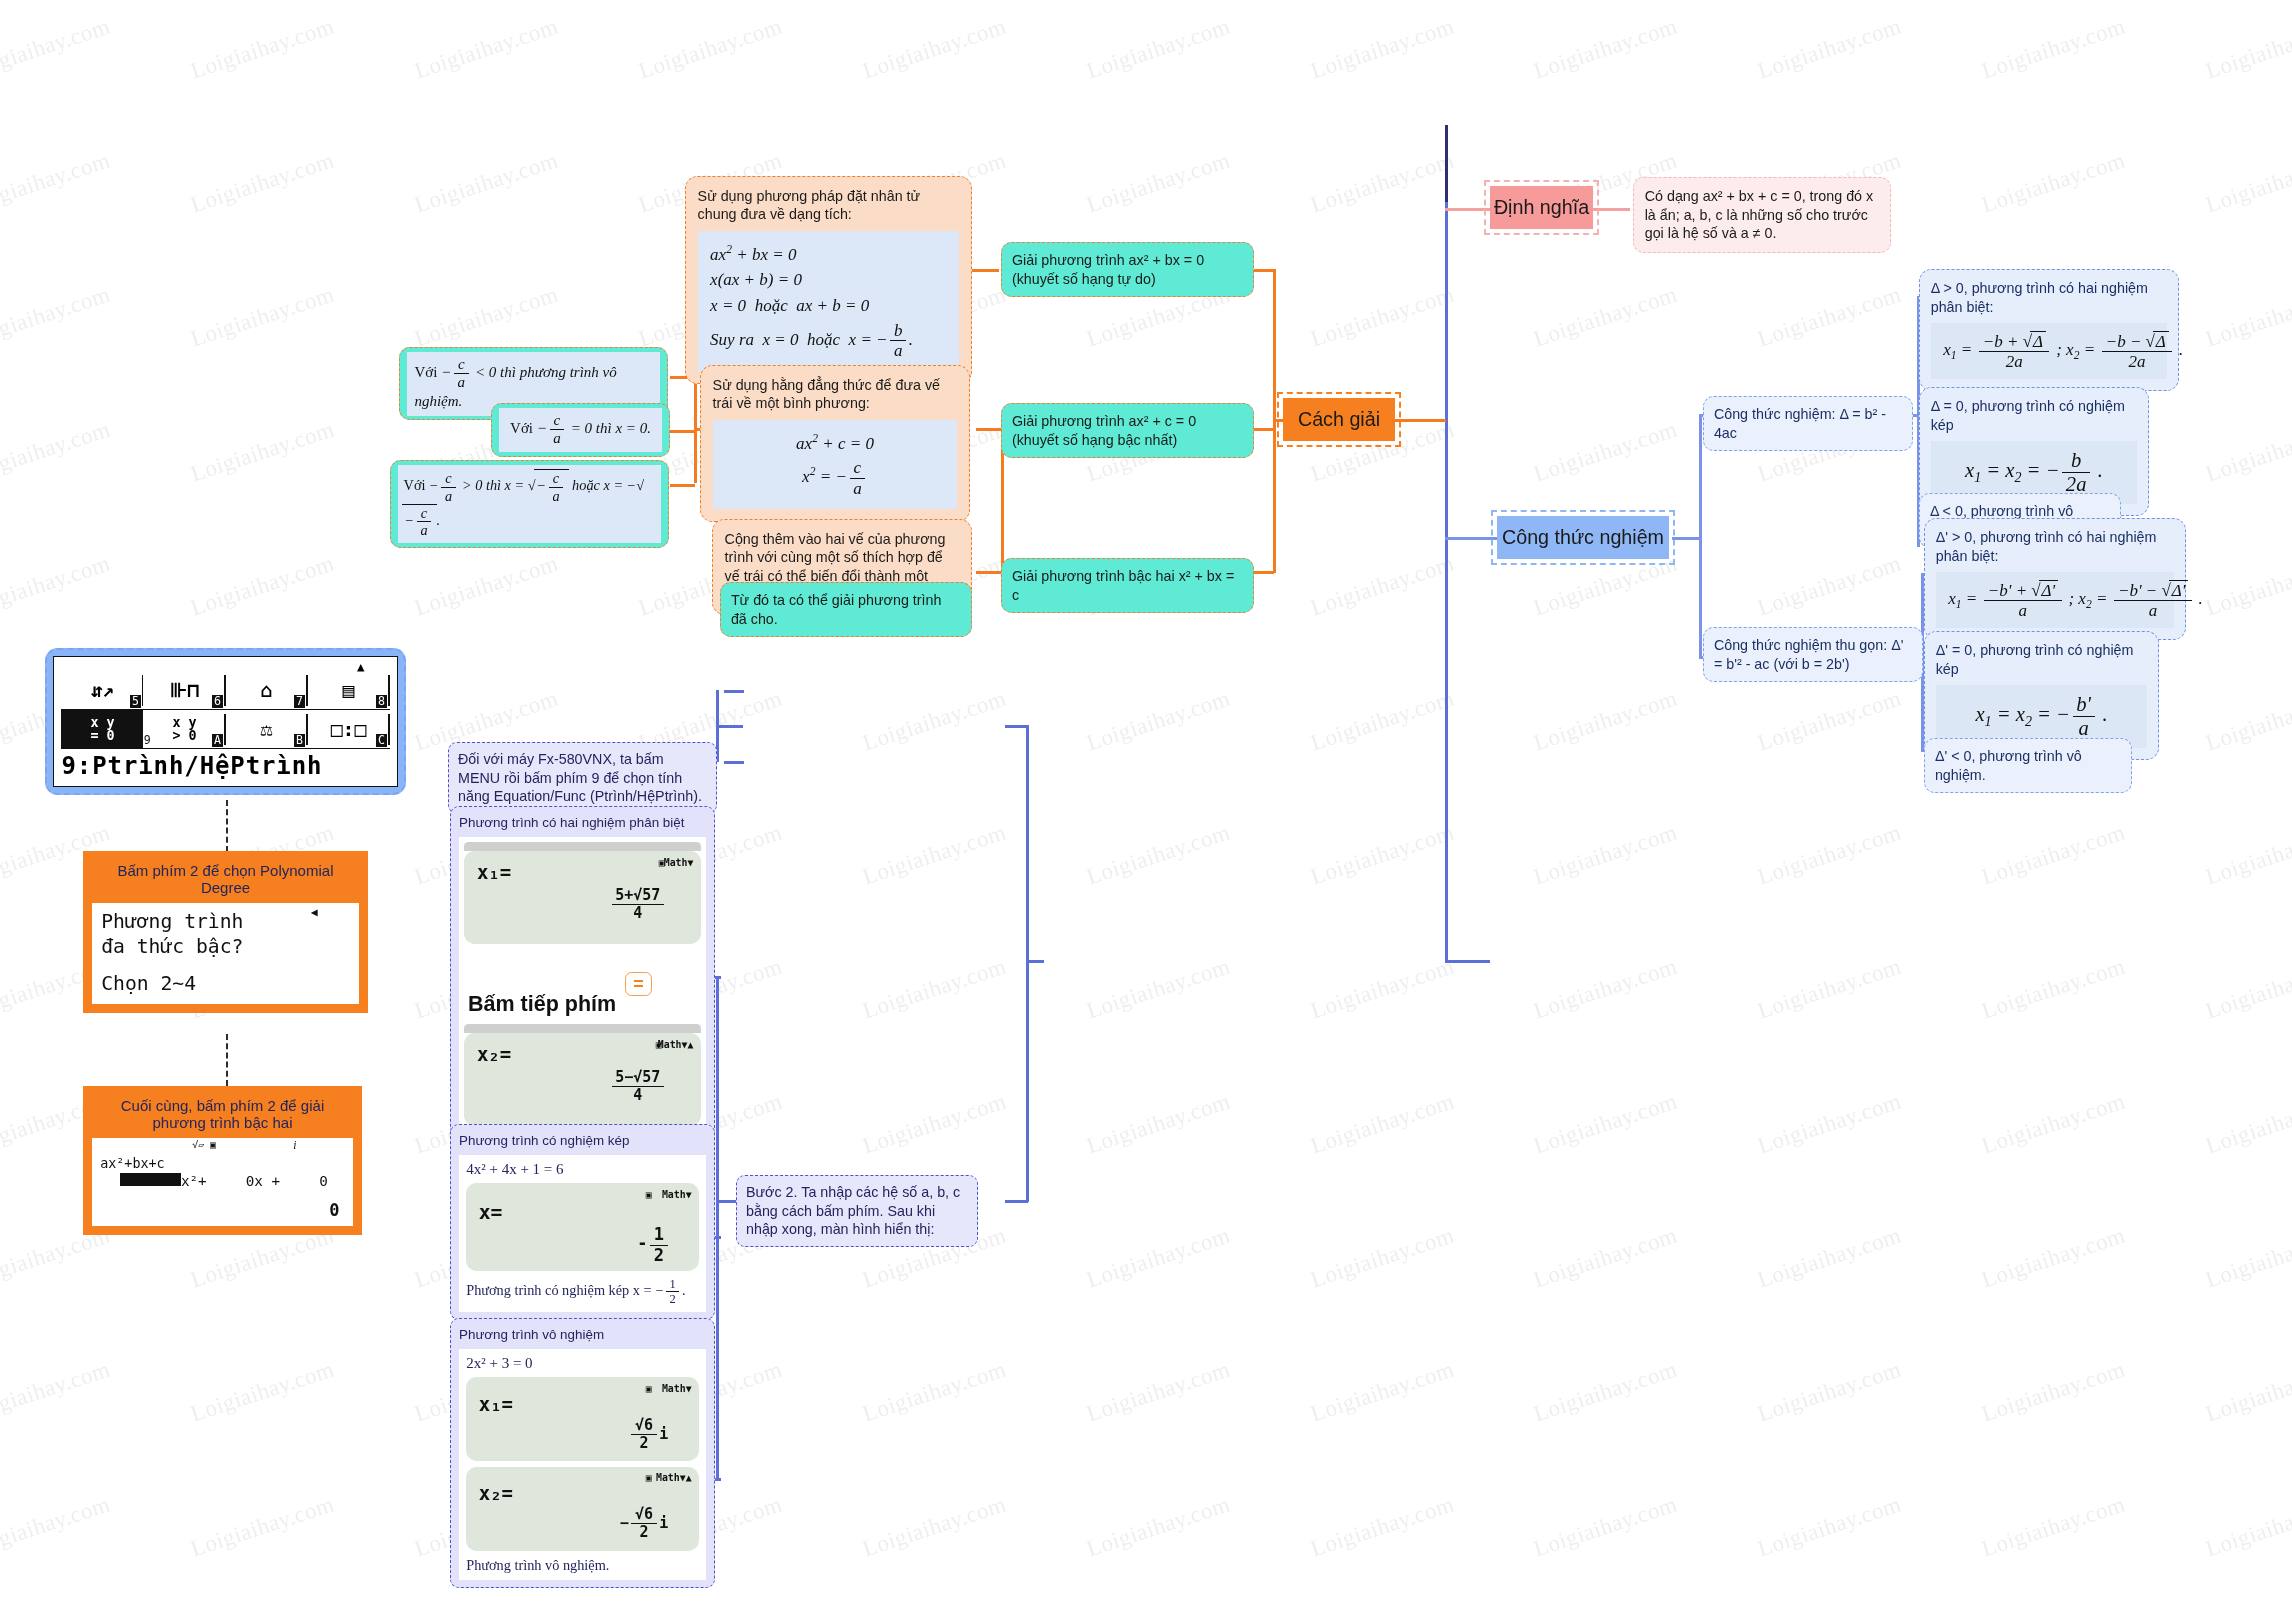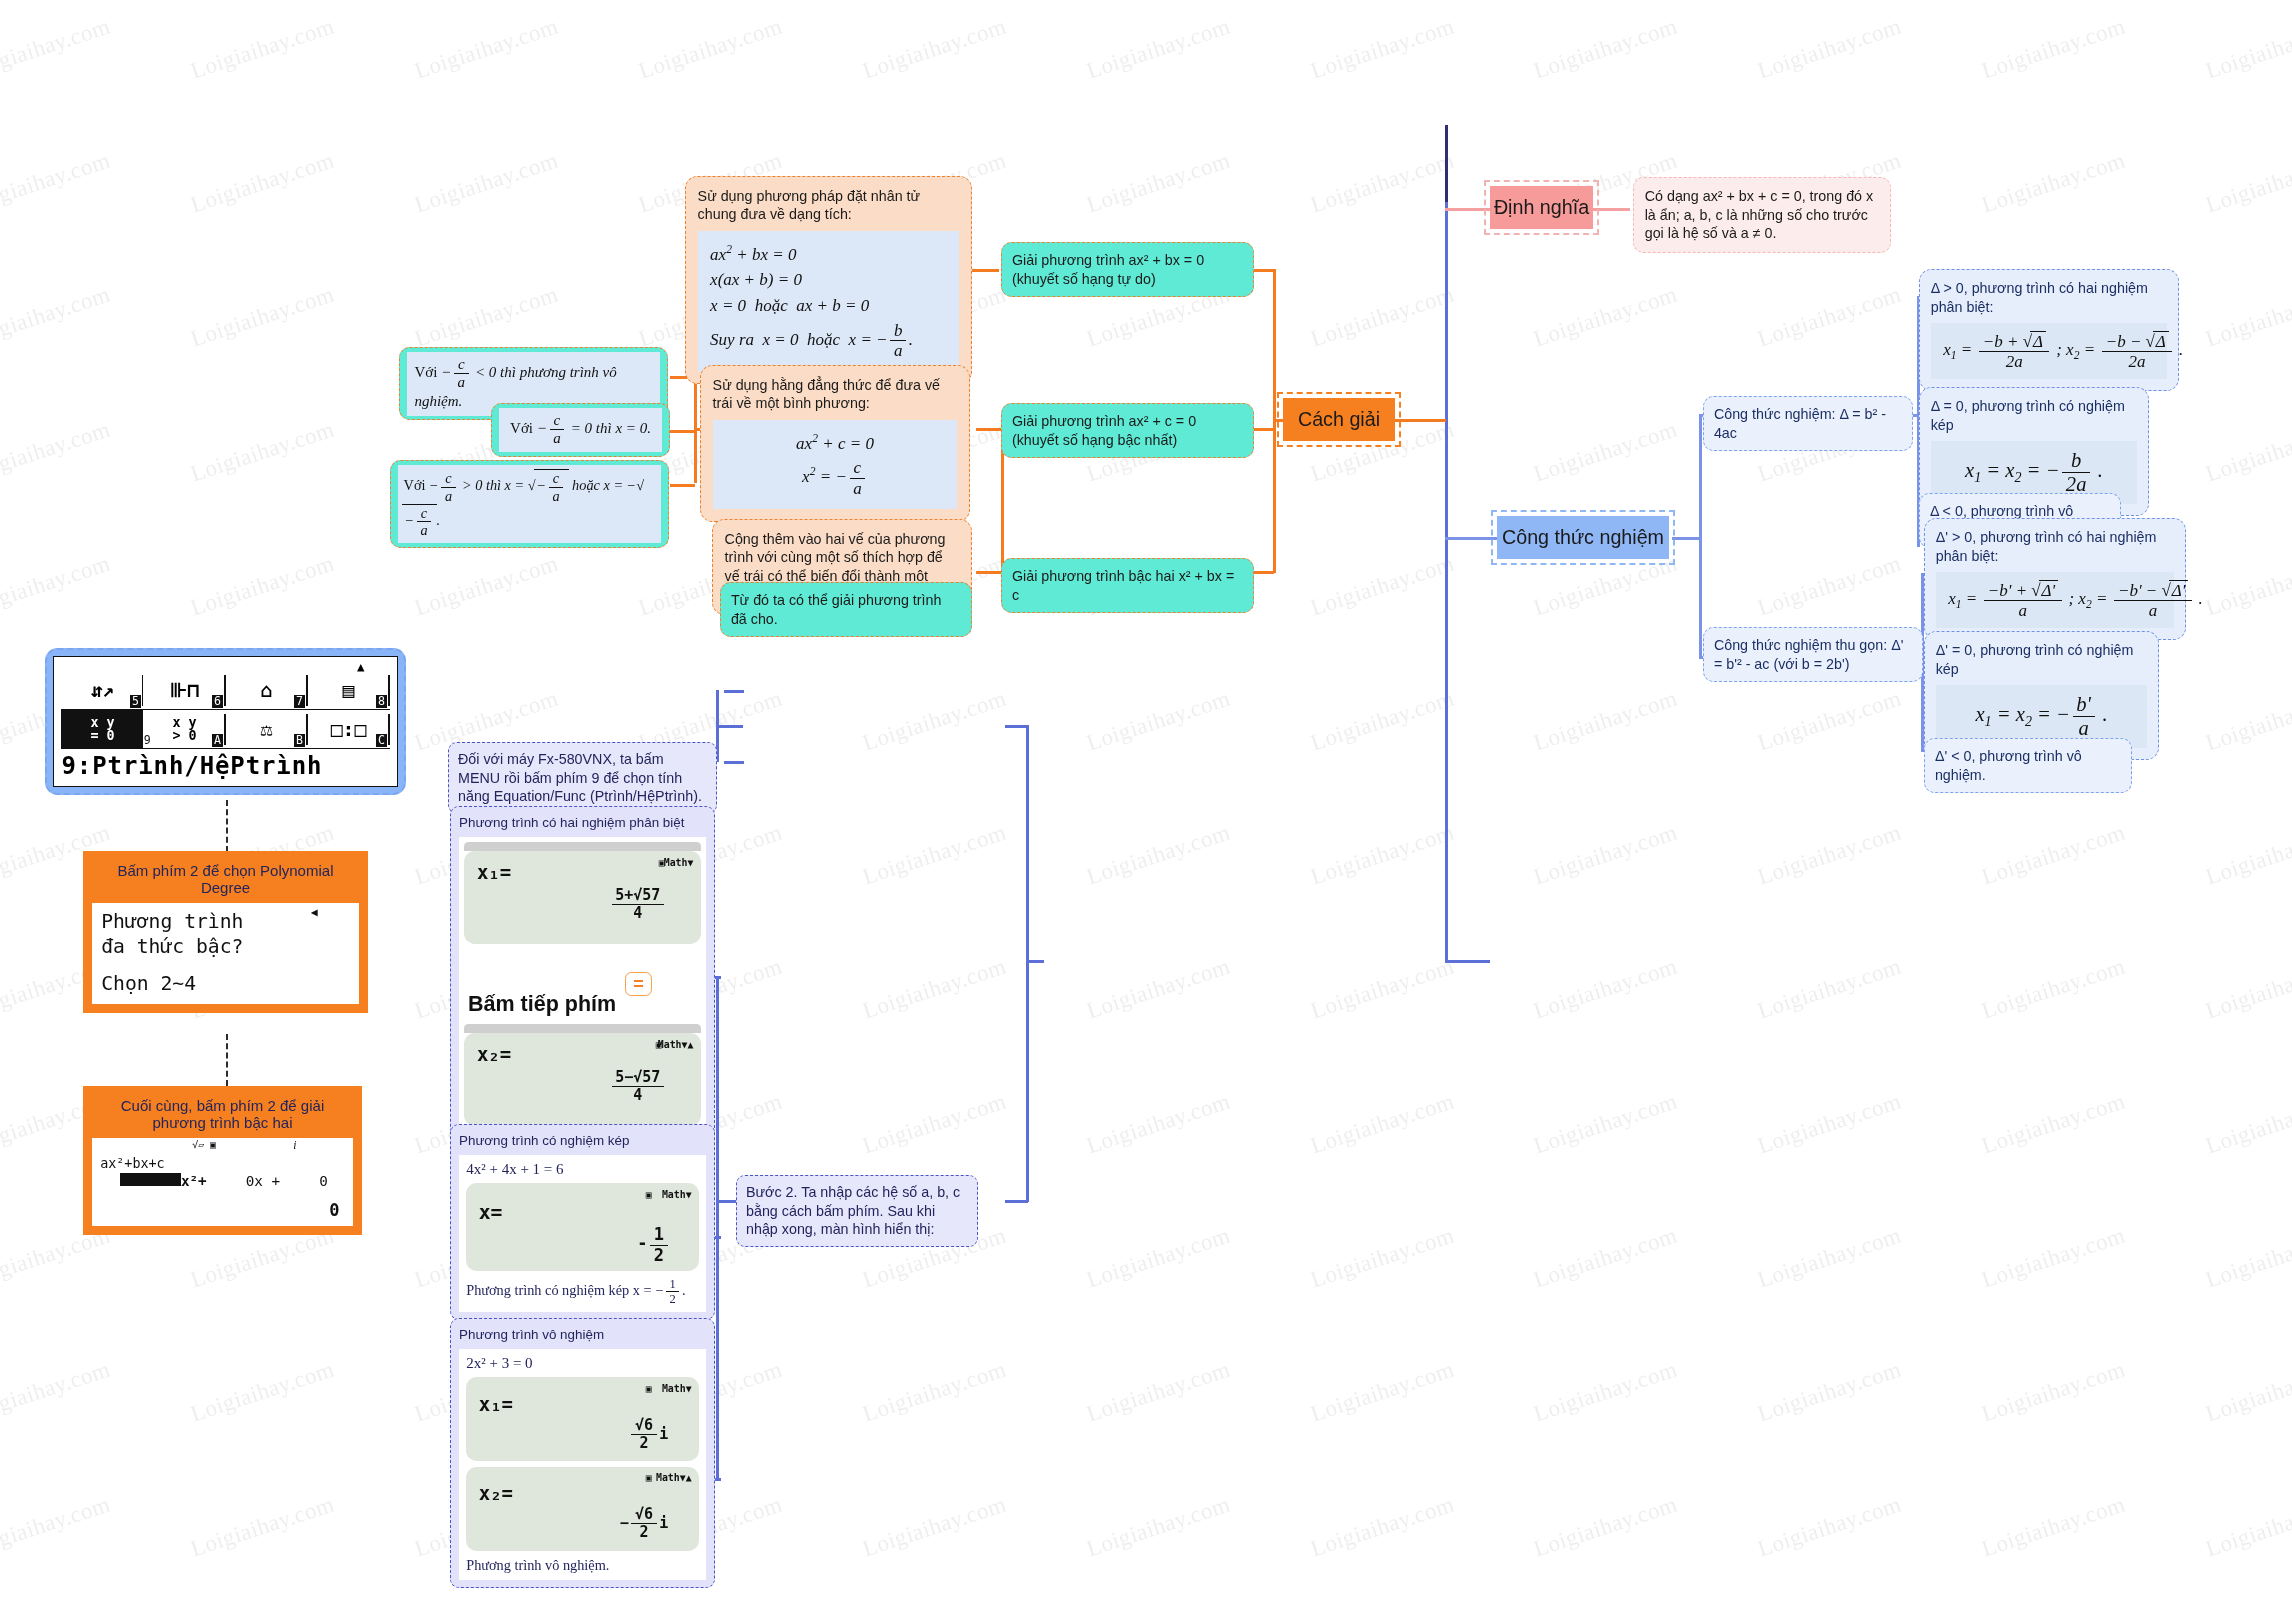--- a/index.html
+++ b/index.html
@@ -521,21 +521,21 @@
   </div>
 
   <div class="nodebox or-solid" style="left:83px;top:1086px;width:279px;">
     <div style="padding:1.8px 3.6px 7.2px 3.6px;">Cuối cùng, bấm phím 2 để giải phương trình bậc hai</div>
     <div class="calc-lcd" style="text-align:left;padding:5.4px 8px;position:relative;color:#111;font-size:14.3px;height:77px;">
       <div style="position:absolute;left:100px;top:0.9px;font-size:9.9px;">√▱ ▣</div>
       <div style="position:absolute;left:201px;top:0.9px;font-size:11.6px;font-style:italic;font-family:'Liberation Serif',serif;">i</div>
       <div style="margin-top:12.5px;font-size:13.4px;">ax²+bx+c</div>
       <div style="display:flex;align-items:baseline;margin-top:1.8px;">
         <span style="display:inline-block;background:#111;width:61px;height:13.4px;margin-left:19.7px;"></span>
-        <span style="margin-left:0;font-weight:bold;">x²+</span>
+        <span style="margin-left:0;">x²+</span>
         <span style="margin-left:39px;">0x  +</span>
         <span style="margin-left:39px;">0</span>
       </div>
       <div style="text-align:right;font-size:17px;font-weight:700;margin-top:10.7px;padding-right:5.4px;">0</div>
     </div>
   </div>
 
 </div>
 
 

